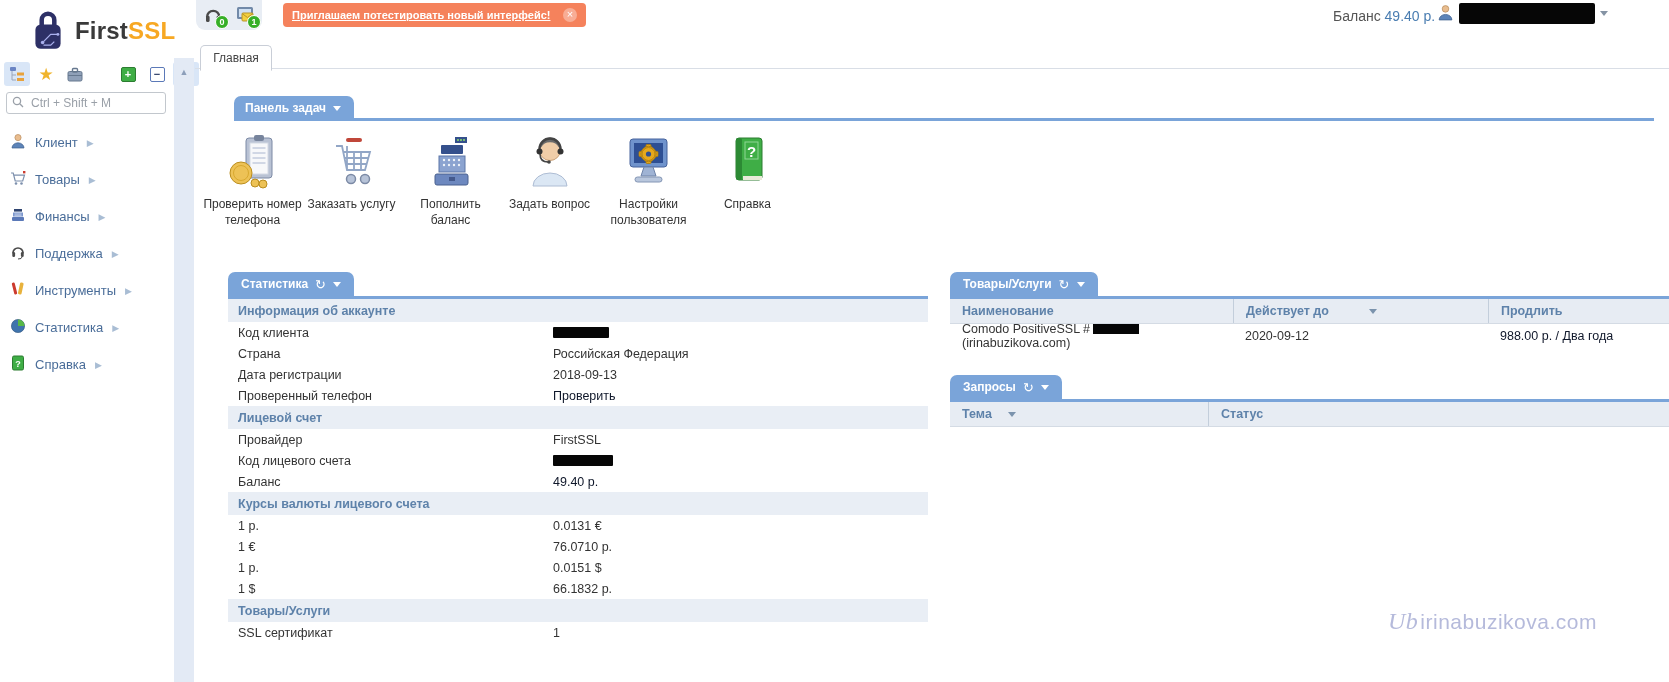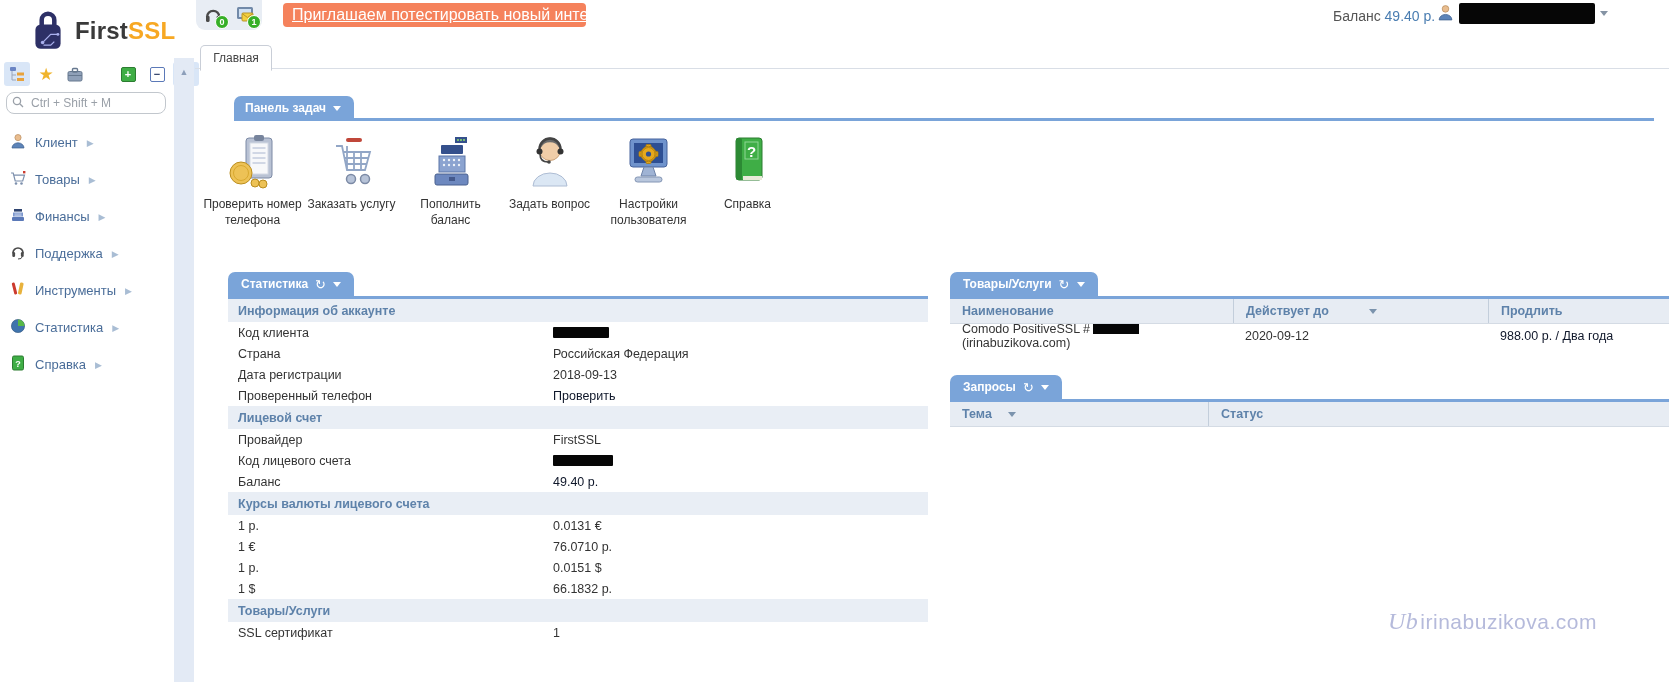--- a/index.html
+++ b/index.html
@@ -12,21 +12,21 @@
   .logo-first{color:#3a3a3a;}
   .logo-ssl{color:#f7a823;}
   .notif-group{position:absolute;left:196px;top:0;width:66px;height:30px;background:#e8edf4;
        border-radius:0 0 9px 9px;display:flex;align-items:center;justify-content:center;gap:12px;}
   .notif-ico{position:relative;width:20px;height:20px;cursor:pointer;}
   .badge{position:absolute;right:-6px;bottom:-4px;background:#36af27;color:#fff;font-size:9px;
        font-weight:bold;width:12px;height:12px;border-radius:50%;text-align:center;line-height:12px;
        border:1px solid #fff;}
   .banner{position:absolute;left:283px;top:3px;width:285px;height:24px;background:#f5825c;
        border-radius:4px;display:flex;align-items:center;justify-content:space-between;padding:0 9px;}
-  .banner a{color:#fff;font-weight:normal;font-size:16px;text-decoration:underline;white-space:nowrap;}
+  .banner a{color:#fff;font-weight:bold;font-size:11px;text-decoration:underline;white-space:nowrap;}
   .banner .close{color:#fff;background:rgba(255,255,255,.35);border-radius:50%;width:14px;height:14px;
        line-height:13px;text-align:center;font-size:11px;margin-left:8px;cursor:pointer;flex:none;}
   .balance{position:absolute;left:1333px;top:8px;font-size:14px;color:#555;white-space:nowrap;}
   .balance .val{color:#4a7db1;cursor:pointer;}
   .userbox{position:absolute;left:1437px;top:3px;display:flex;align-items:center;gap:5px;cursor:pointer;}
   .redact-user{width:136px;height:21px;background:#060606;border-radius:2px;}
   .dd-arrow{width:0;height:0;border-left:4px solid transparent;border-right:4px solid transparent;
        border-top:5px solid #8593a4;}
   
   .sidebar{position:absolute;left:0;top:58px;width:172px;bottom:0;background:#fff;}
@@ -34,21 +34,21 @@
   .tool-btn{width:26px;height:24px;display:flex;align-items:center;justify-content:center;
        border-radius:3px;cursor:pointer;margin-right:3px;}
   .tool-btn.active{background:#d9e6f7;}
   .tool-gap{width:24px;}
   .star-glyph{color:#f0b42c;font-size:17px;line-height:17px;}
   .pm-box{width:13px;height:13px;border-radius:2px;display:flex;align-items:center;justify-content:center;
        font-weight:bold;font-size:11px;line-height:11px;}
   .pm-plus{background:#3fae46;border:1px solid #2c7d31;color:#fff;}
   .pm-minus{background:#fff;border:1px solid #5b79b8;color:#33436b;}
   .search-box{position:absolute;left:6px;top:34px;width:148px;height:18px;border:1px solid #c2c7cd;
-       border-radius:8px;display:flex;align-items:center;padding:1px 5px;gap:5px;background:#fff;}
+       border-radius:3px;display:flex;align-items:center;padding:1px 5px;gap:5px;background:#fff;}
   .search-box input{border:none;outline:none;flex:1;font-size:12px;font-family:inherit;color:#333;min-width:0;}
   .search-box input::placeholder{color:#9aa0a8;}
   .menu{position:absolute;left:0;top:66px;width:172px;}
   .menu-item{display:flex;align-items:center;gap:9px;padding:9px 10px;font-size:13px;color:#4a6d99;cursor:pointer;}
   .menu-item .chev{color:#a9bdd4;font-size:9px;}
   .scroll-strip{position:absolute;left:174px;top:58px;width:20px;bottom:0;background:#e3eaf5;}
   .scroll-strip .up{text-align:center;color:#8d9fba;font-size:9px;padding-top:9px;cursor:pointer;}
   
   .content-topline{position:absolute;left:195px;top:68px;right:0;height:1px;background:#d9dee6;}
   .tab{position:absolute;left:200px;top:45px;width:70px;height:24px;background:#fff;

